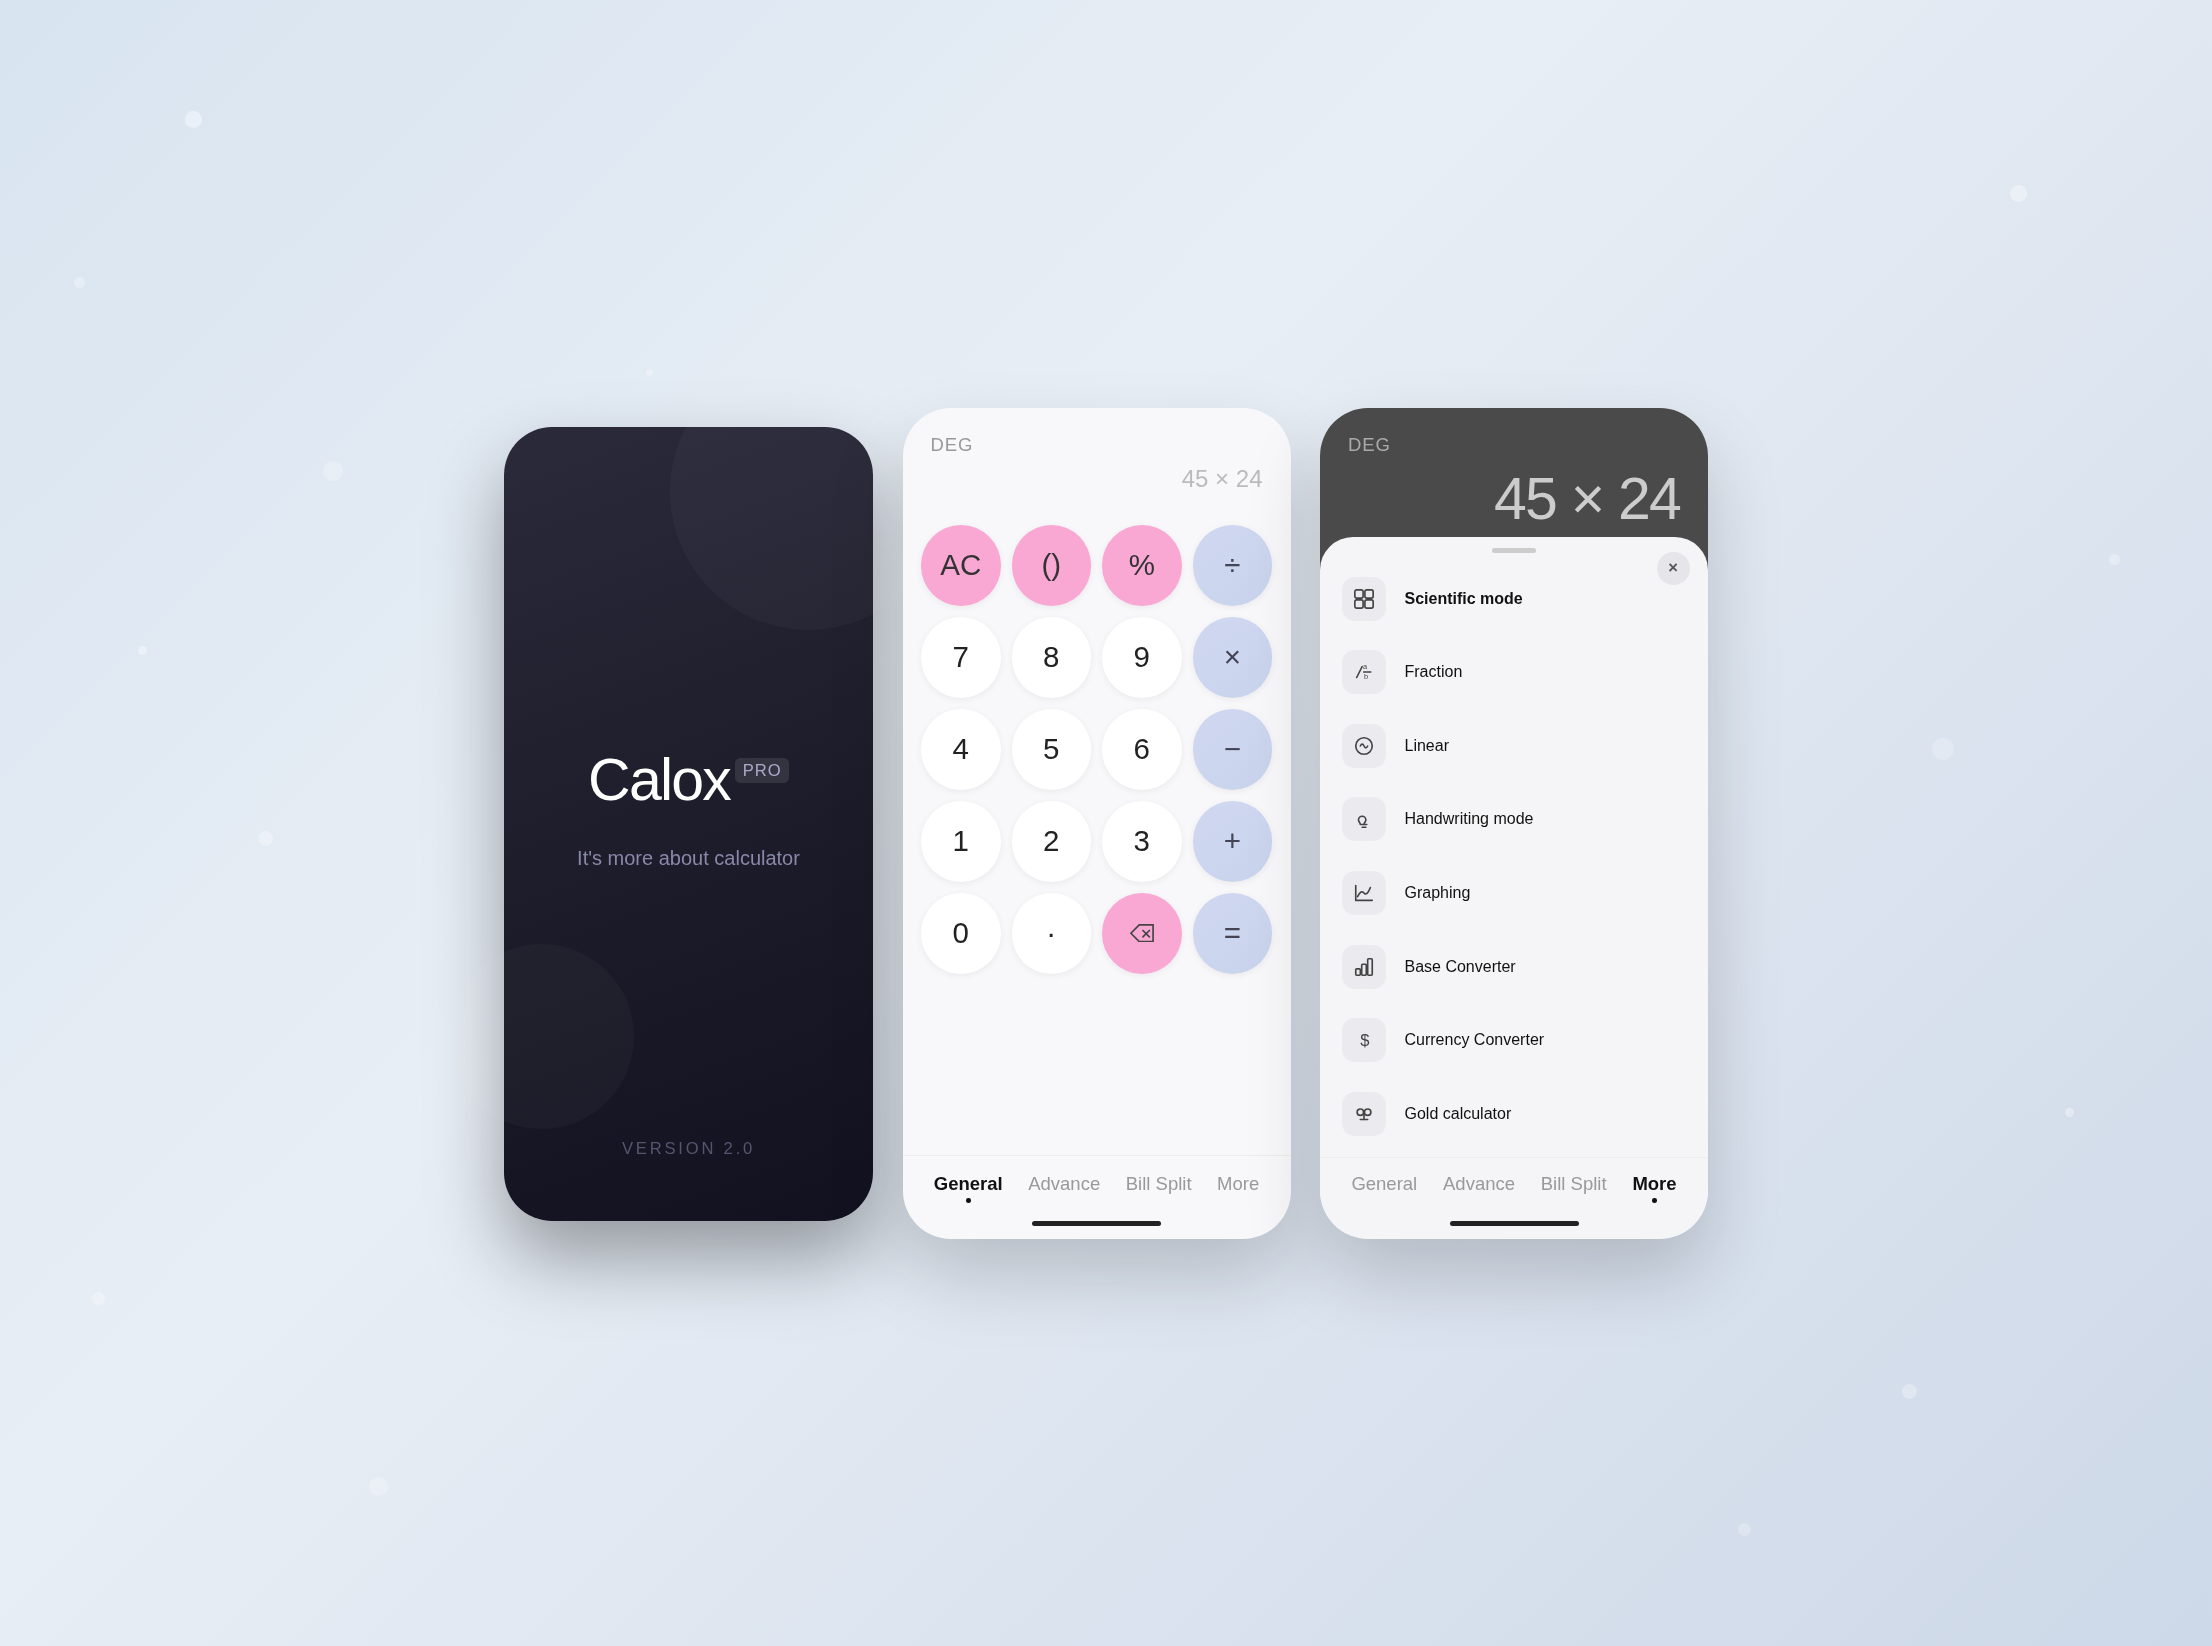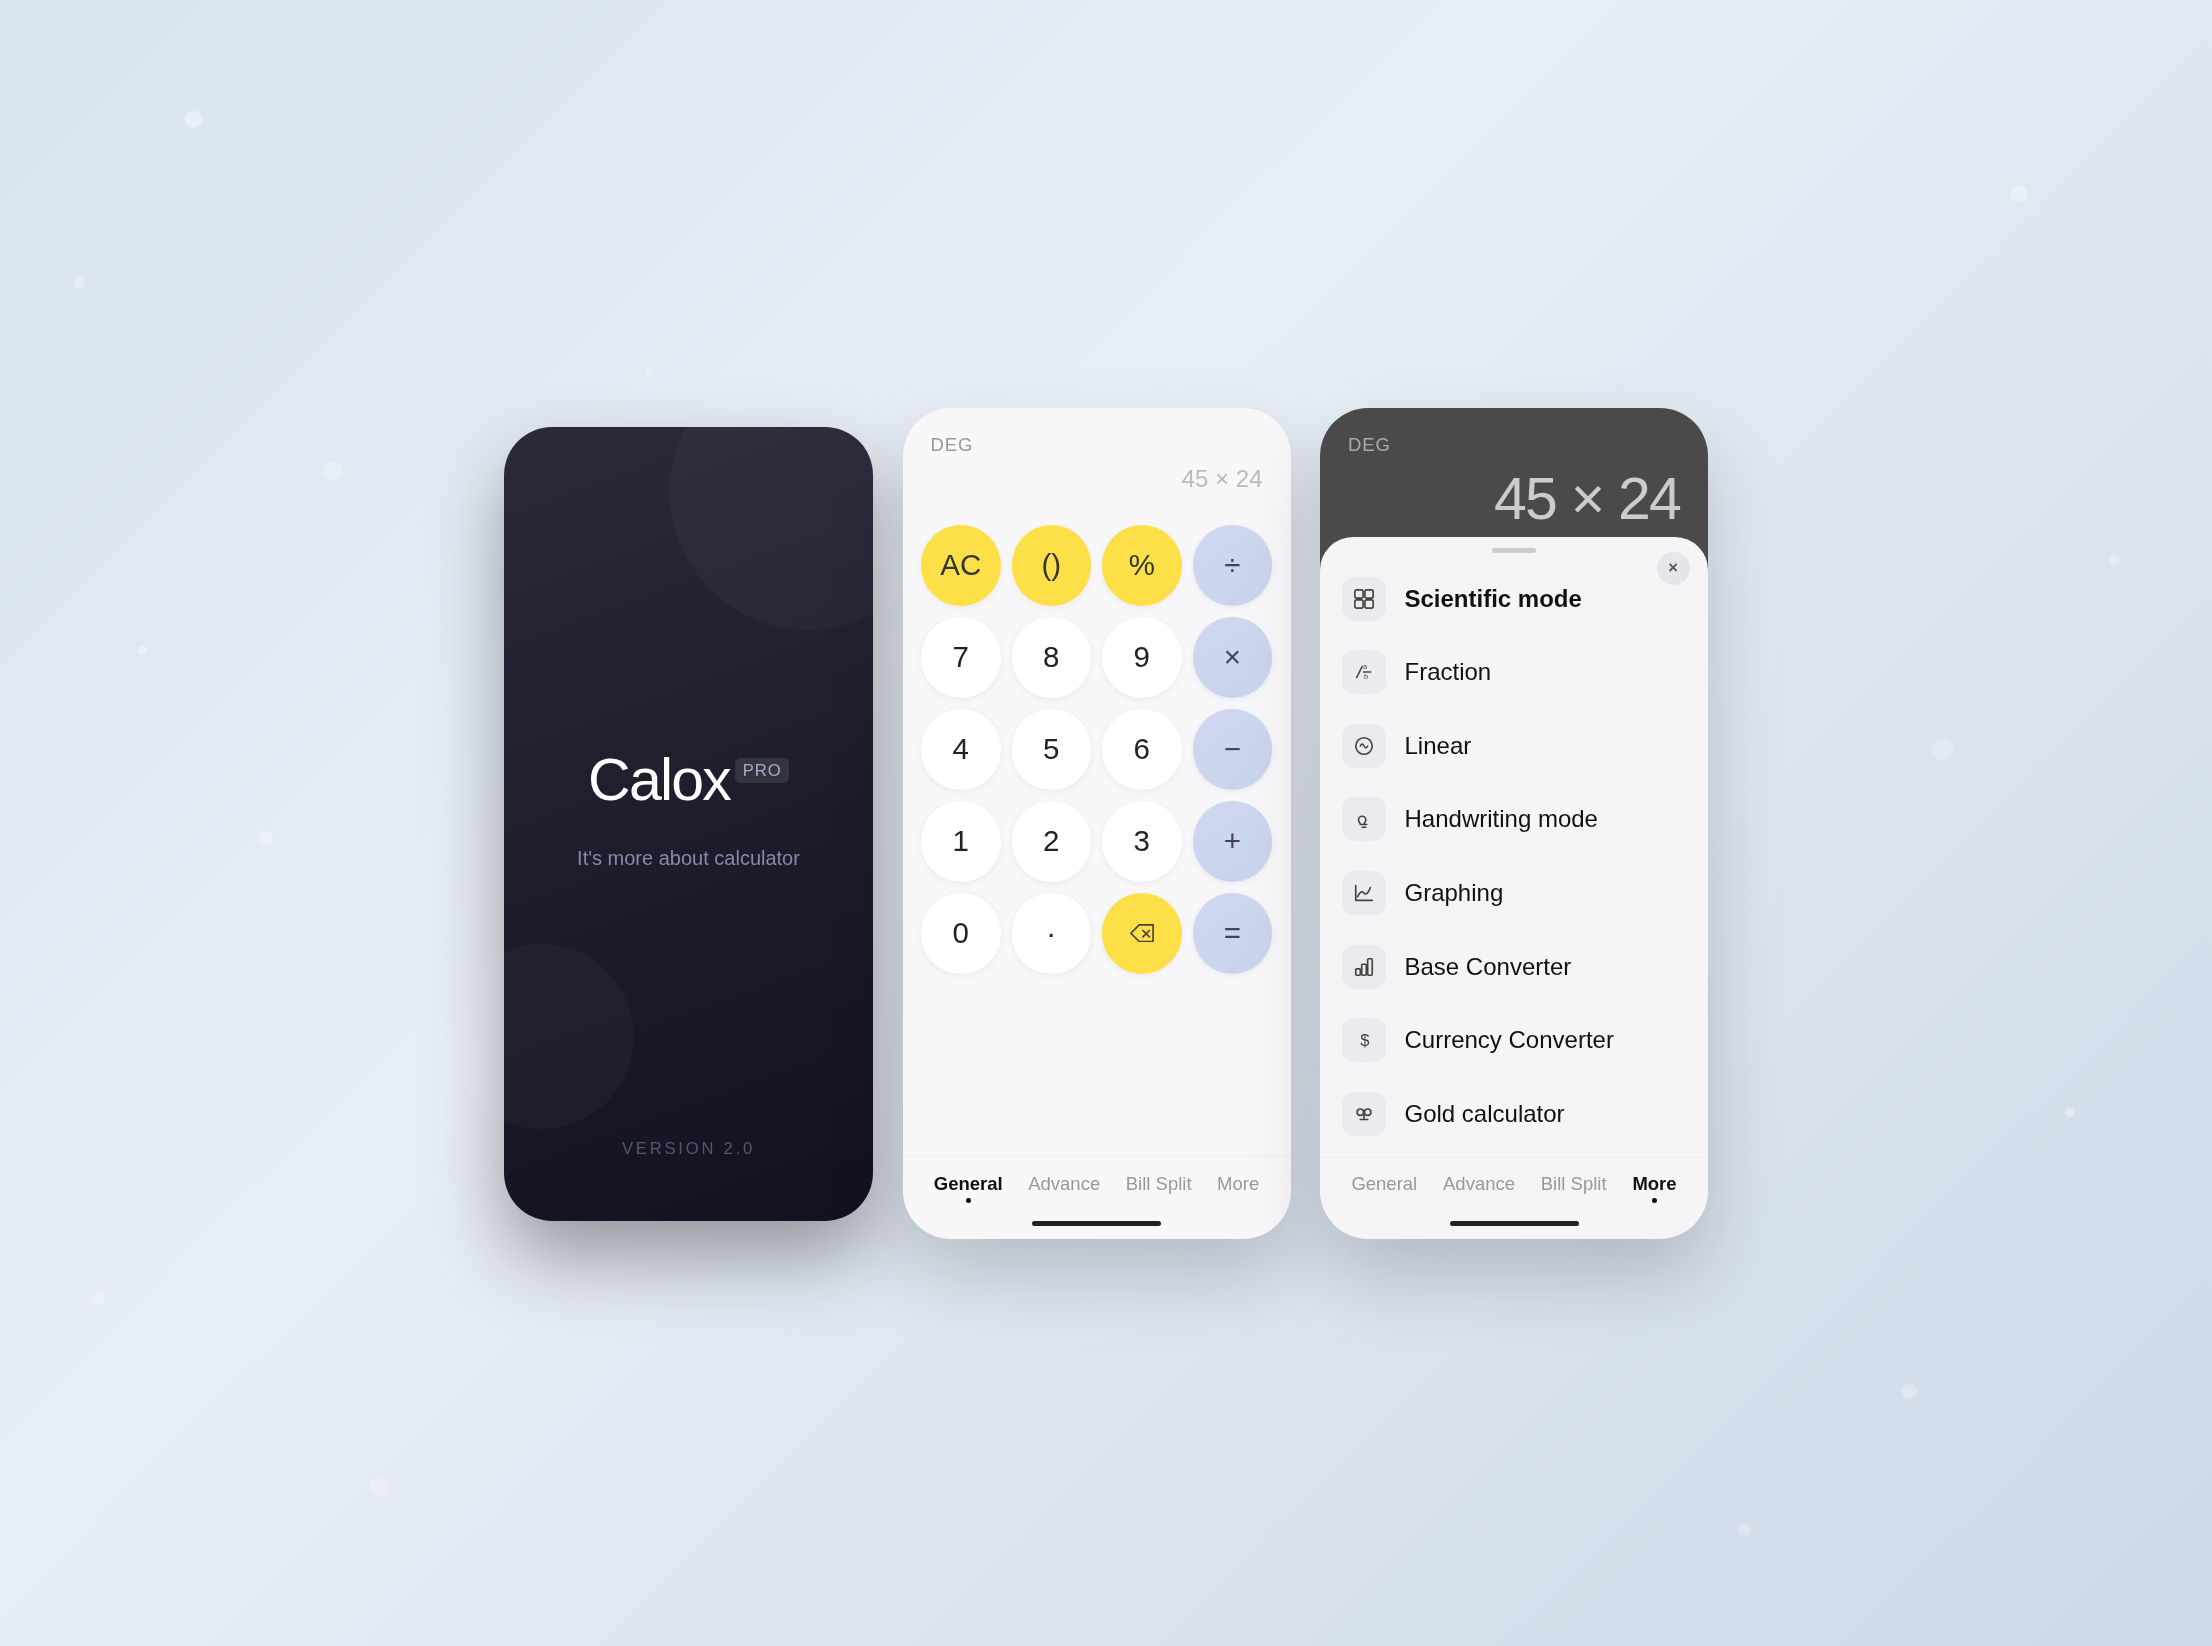--- a/index.html
+++ b/index.html
@@ -162,21 +162,21 @@
       background: #ffffff;
       color: #222;
       box-shadow: 0 1.8px 7.4px rgba(0,0,0,0.06);
       transition: opacity 0.1s;
     }
     .btn-operator {
       background: linear-gradient(145deg, #d0d8f0 0%, #c8d4ec 100%);
       color: #445;
     }
     .btn-func {
-      background: #fde047;
+      background: #f9a8d4;
       color: #333;
     }
     .btn-zero {
       flex: 1;
     }
 
     .calc-tabs {
       padding: 13px 18.5px 9.2px;
       display: flex;
       justify-content: space-around;
@@ -306,21 +306,21 @@
       border-radius: 13px;
       background: #ebebef;
       display: flex;
       align-items: center;
       justify-content: center;
       font-size: 20px;
       color: #444;
       flex-shrink: 0;
     }
     .menu-label {
-      font-size: 24px;
+      font-size: 16px;
       font-weight: 400;
       color: #111;
     }
     .menu-label.bold {
       font-weight: 700;
     }
     .menu-tabs {
       padding: 11px 18.5px 9.2px;
       display: flex;
       justify-content: space-around;

